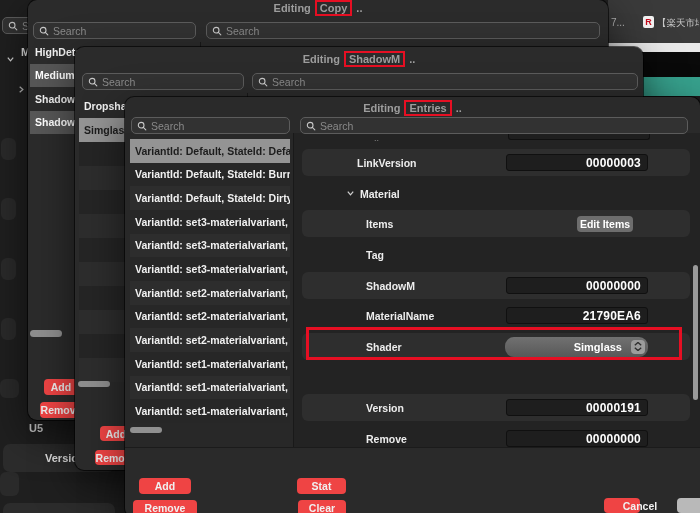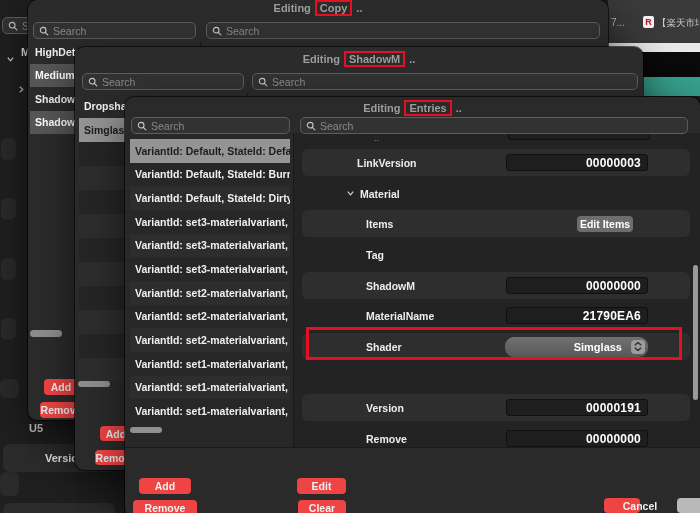--- a/index.html
+++ b/index.html
@@ -338,21 +338,21 @@
         <div class="ffield">00000000</div>
       </div>
 
       <div class="vscroll" style="left:399px; top:132px; height:135px;"></div>
     </div>
 
     <div class="hdivider" style="left:0; top:350px; width:575px;"></div>
 
     <button class="btn" style="left:14px; top:381px; width:52px; height:16px;">Add</button>
     <button class="btn" style="left:8px; top:403px; width:64px; height:16px;">Remove</button>
-    <button class="btn" style="left:172px; top:381px; width:49px; height:16px;">Edit</button>
+    <button class="btn" style="left:172px; top:381px; width:49px; height:16px;">Stat</button>
     <button class="btn" style="left:173px; top:403px; width:48px; height:16px;">Clear</button>
     <button class="btn" style="left:479px; top:401px; width:19px; height:15px;padding-left:36px;">Cancel</button>
     <button class="btn light" style="left:552px; top:401px; width:64px; height:15px;padding-left:34px;">Save</button>
   </div>
 
   <div class="red-overlay" style="left:306px; top:327px; width:376px; height:33px;"></div>
 
 </div>
 
 </body></html>

